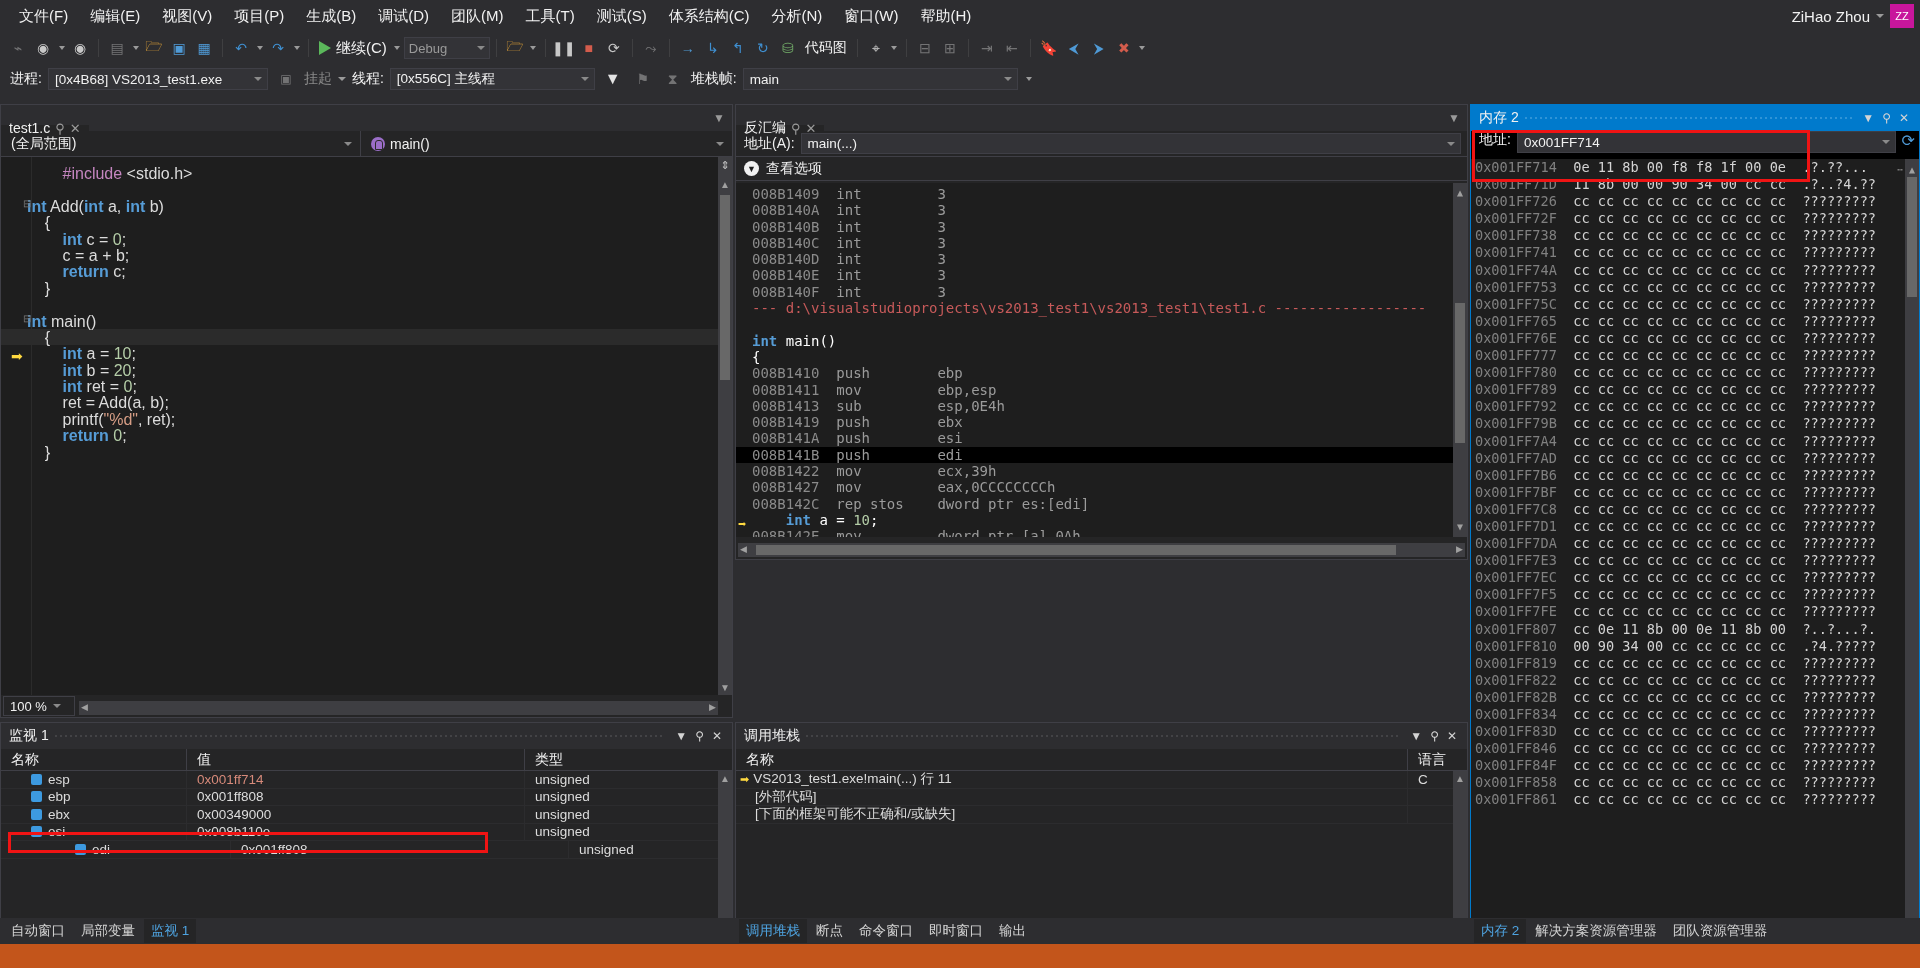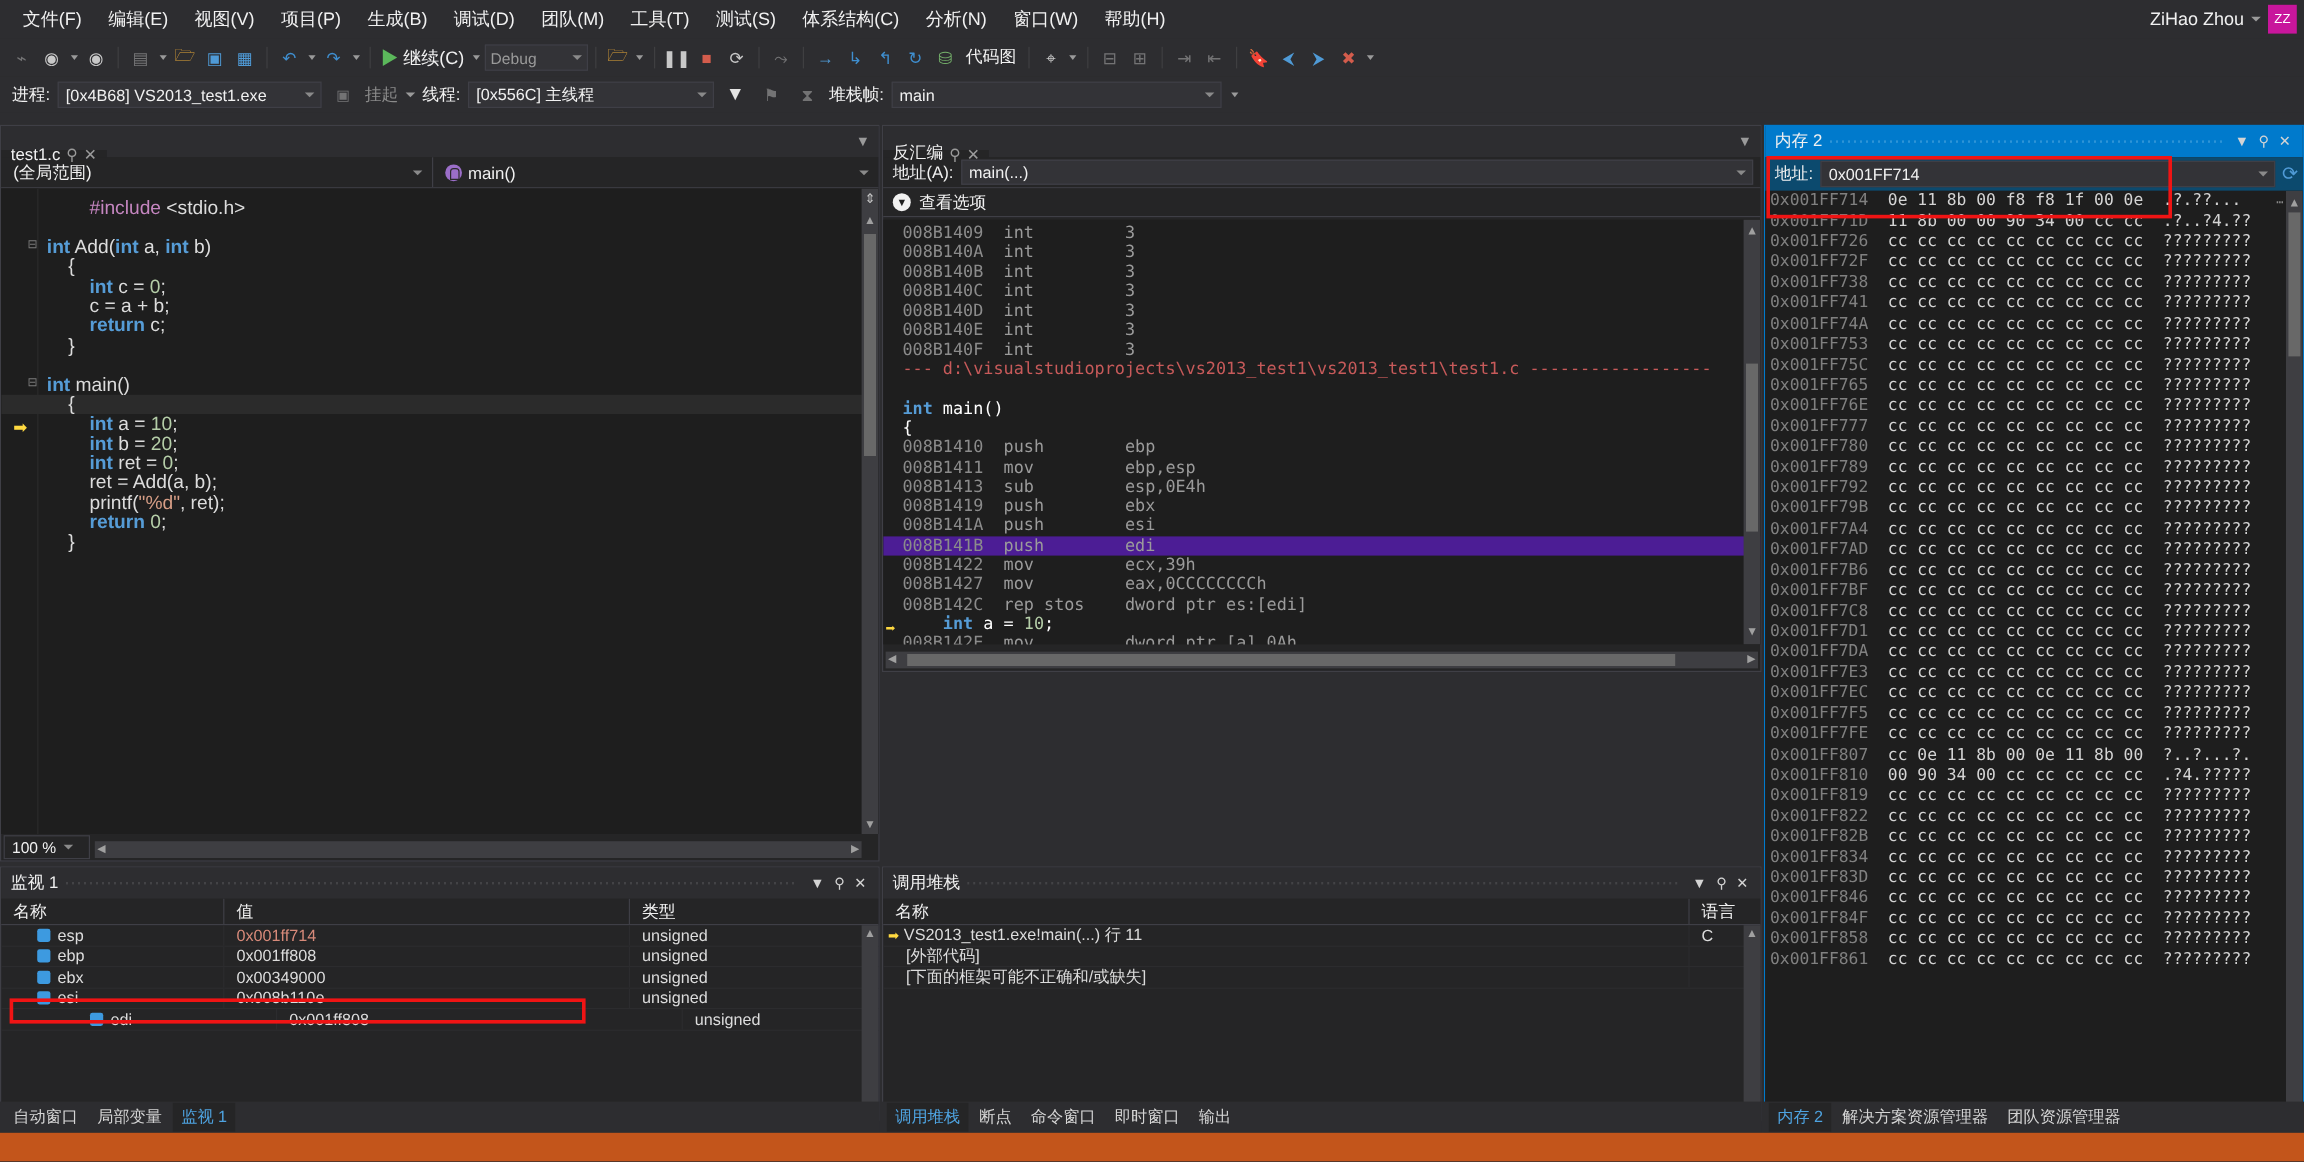--- a/index.html
+++ b/index.html
@@ -98,34 +98,34 @@
   .nav-combo { display: flex; align-items: center; border-right: 1px solid #3f3f46;
     padding: 0 4px 0 10px; }
   .nav-combo .t { font-size: 14px; color: #f1f1f1; white-space: nowrap; flex: 1; }
   .nav-combo .cv { width: 16px; display:flex; align-items:center; justify-content:center; }
   .nav-combo .cv i { width:0;height:0;border-left:4px solid transparent;
     border-right:4px solid transparent;border-top:4px solid #8a8a8a;display:block;}
   .mi-glyph { width: 14px; height: 14px; border-radius: 50%; background: #9b6ec8;
     margin-right: 5px; display: inline-block; position: relative; }
   .mi-glyph::after { content:""; position:absolute; left:4px; top:3px; width:6px;height:8px;
     border:1.5px solid #2b2b2b; border-radius: 3px 3px 0 0; }
-  .cline { white-space: pre; height: 16.4px; padding-left: 38px; color: #dcdcdc; }
+  .cline { white-space: pre; height: 16.4px; padding-left: 26px; color: #dcdcdc; }
   .kw { color: #569cd6; font-weight: bold; } .num { color: #b5cea8; } .str { color: #d69d85; } .pnk { color: #c586c0; }
   .gut { position: absolute; left: 0; top: 0; bottom: 0; width: 30px; background: #1e1e1e; }
   .indicator-bar { position: absolute; left: 30px; top: 0; bottom: 0; width: 1px; background: #2b2b2b; }
 
   
   .dis { position: absolute; background: #1e1e1e; font-family: "DejaVu Sans Mono", monospace;
     font-size: 14px; line-height: 16.3px; overflow: hidden; color: #9b9b9b; }
   .dline { white-space: pre; height: 16.3px; padding-left: 16px; }
   .dline .addr { color: #8b8b8b; }
   .dline .op { color: #9b9b9b; }
   .dline.src { color: #ffffff; }
   .dline.path { color: #c75a5a; }
-  .dline.cur { background: #4c1d95; }
+  .dline.cur { background: #000000; }
 
   
   .mem { position: absolute; background: #1e1e1e; font-family: "DejaVu Sans Mono", monospace;
     font-size: 13.6px; line-height: 17.1px; overflow: hidden; }
   .mline { white-space: pre; height: 17.1px; padding-left: 4px; color: #d4d4d4; }
   .mline .maddr { color: #808080; }
   .mline .ascii { color: #d4d4d4; }
 
   
   .thead { height: 22px; display: flex; background: #252526;
@@ -434,21 +434,21 @@
   </div>
 
   <div class="panel" style="left:1470px;top:104px;width:450px;height:830px;border-color:#007acc;">
     <div class="ptitle active">
       <span class="tname">内存 2</span>
       <span class="grip"></span>
       <span class="ic">▼</span>
       <span class="ic">⚲</span>
       <span class="ic">✕</span>
     </div>
-    <div style="height:28px;display:flex;align-items:center;gap:6px;padding:0 4px 0 8px;background:#0c4a6e;">
+    <div style="height:28px;display:flex;gap:6px;padding:0 4px 0 8px;background:#000000;">
       <span style="font-size:14px;white-space:nowrap;">地址:</span>
       <div class="combo" style="flex:1;height:22px;">
         <span class="val">0x001FF714</span>
         <span class="cv">
             <i></i>
           </span>
       </div>
       <span style="color:#4f9ad6;font-size:16px;">⟳</span>
     </div>
     <div class="mem" style="left:0;top:54px;right:0;bottom:0;">

